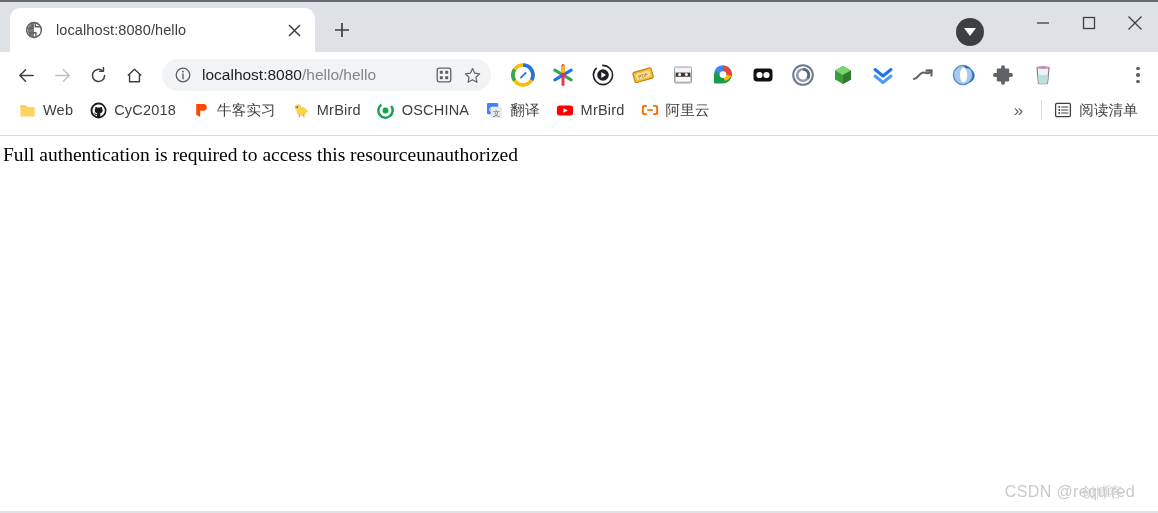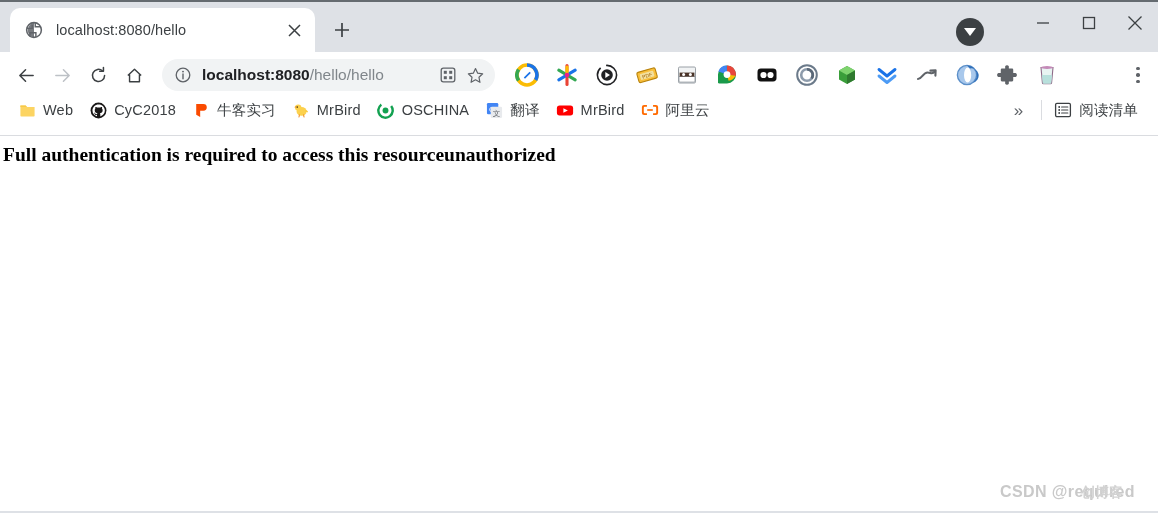--- a/index.html
+++ b/index.html
@@ -125,21 +125,21 @@
     color: #5f6368;
     display: flex; align-items: center; justify-content: center;
   }
   .omni-url {
     flex: 1 1 auto;
     font-size: 15.5px;
     color: #80868b;
     white-space: nowrap;
     overflow: hidden;
   }
-  .omni-url b { color: #202124; font-weight: 700; }
+  .omni-url b { color: #202124; font-weight: 400; }
   .omni-act {
     width: 26px; height: 26px;
     flex: 0 0 26px;
     display: flex; align-items: center; justify-content: center;
     color: #5f6368;
     margin-left: 2px;
   }
 
   .ext-zone {
     flex: 1 1 auto;
@@ -211,21 +211,20 @@
     background: #dadce0;
     margin: 0 8px;
   }
 
   
   .page {
     position: relative;
     height: 375px;
     background: #ffffff;
     padding: 7px 0 0 3px;
-    font-weight: bold;
   }
   .page-text {
     font-family: "Liberation Serif", serif;
     font-size: 19.5px;
     color: #000000;
     line-height: 1.2;
     white-space: nowrap;
   }
   .watermark {
     position: absolute;

